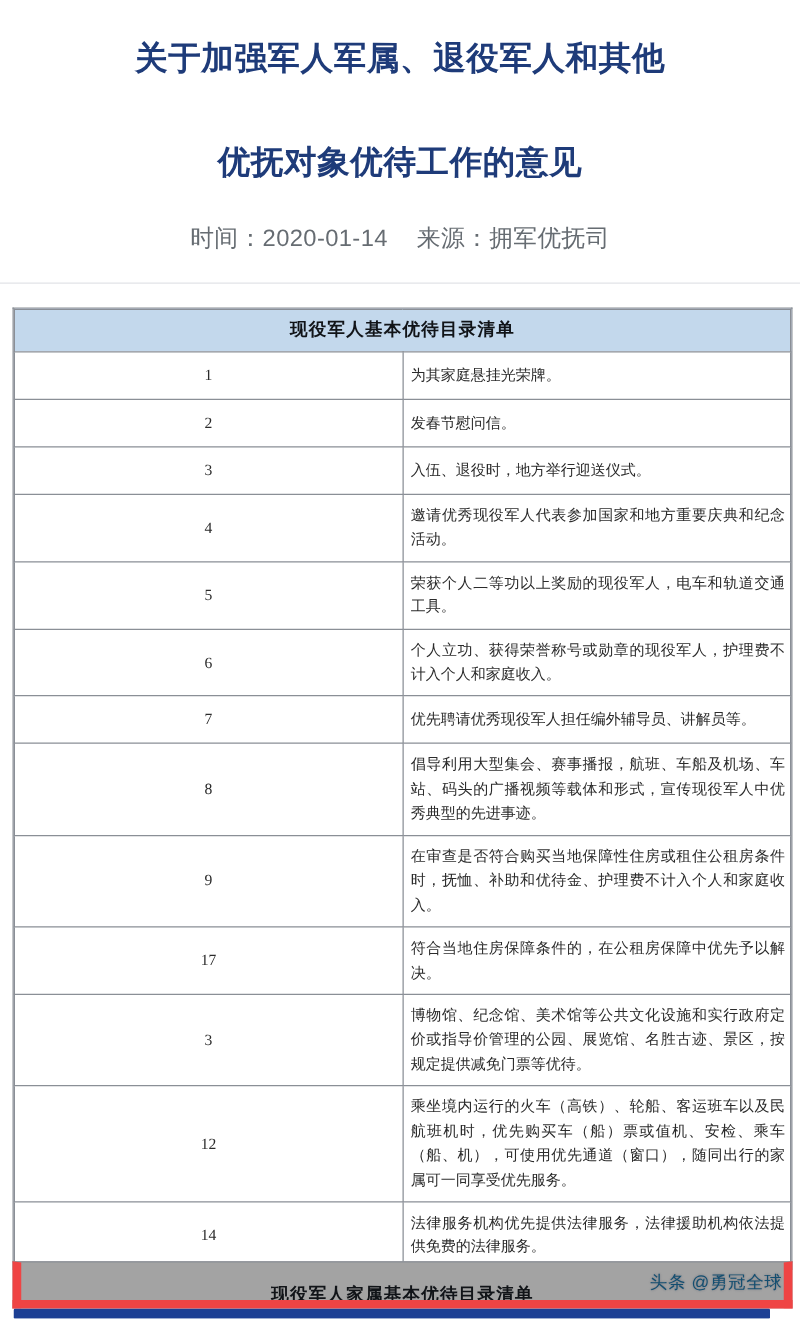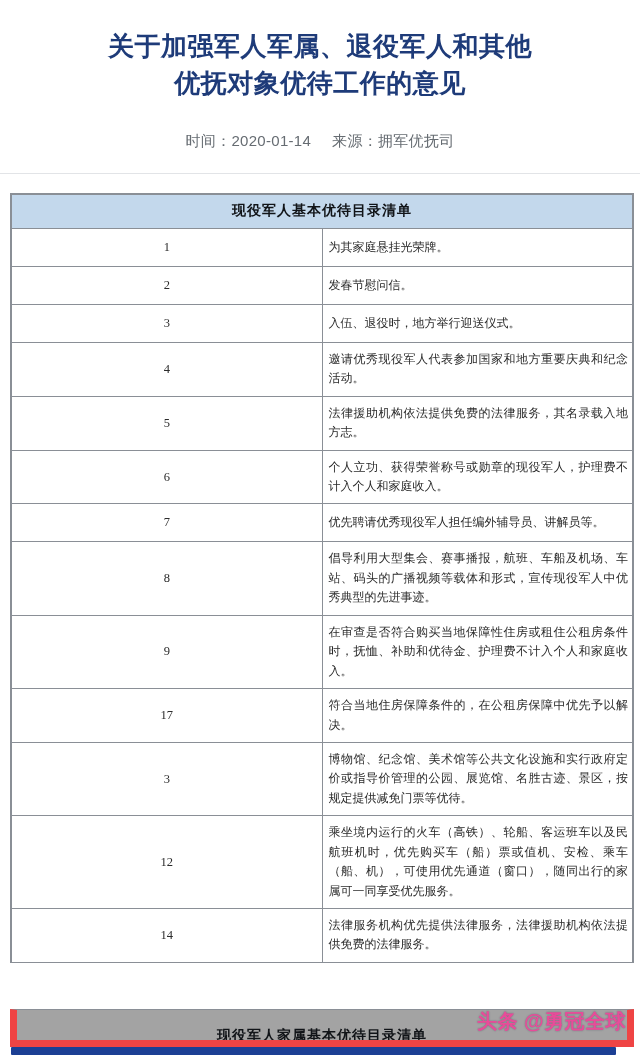--- a/index.html
+++ b/index.html
@@ -21,27 +21,27 @@
   
   .doc-title {
     color: #1e3b79;
     font-size: 26px;
     font-weight: 700;
     line-height: 1.42;
     text-align: center;
     letter-spacing: 0.5px;
     padding: 28px 18px 0 18px;
   }
-  .doc-title .line2 { display: block; }
+  .doc-title .line2 { display: block; margin-top: 46px; }
 
   .meta-line {
     margin-top: 30px;
     text-align: center;
     color: #666c72;
-    font-size: 15px;
+    font-size: 19px;
     letter-spacing: 0.3px;
   }
   .meta-line .meta-sep { display: inline-block; width: 12px; }
 
   .header-rule {
     margin: 22px 0 0 0;
     height: 1px;
     background: #e2e4e7;
     width: 100%;
   }
@@ -121,23 +121,23 @@
     font-weight: 700;
     color: #111418;
     letter-spacing: 1px;
   }
 
   
   .watermark {
     position: absolute;
     right: 14px;
     bottom: 20px;
-    font-size: 20px;
-    font-weight: 700;
-    color: #ec4899;
+    font-size: 14px;
+    font-weight: 400;
+    color: #0c4a6e;
     text-shadow: 0 0 2px rgba(60,70,90,0.55);
     letter-spacing: 0.5px;
     opacity: 0.95;
     white-space: nowrap;
   }
 
   
   .bottom-bar {
     position: absolute;
     left: 0;
@@ -192,21 +192,21 @@
           <tr class="r1">
             <td class="col-num">3</td>
             <td class="col-txt">入伍、退役时，地方举行迎送仪式。</td>
           </tr>
           <tr class="r1">
             <td class="col-num">4</td>
             <td class="col-txt">邀请优秀现役军人代表参加国家和地方重要庆典和纪念活动。</td>
           </tr>
           <tr class="r1">
             <td class="col-num">5</td>
-            <td class="col-txt">法律援助机构依法提供免费的法律服务，其名录载入地方志。</td>
+            <td class="col-txt">荣获个人二等功以上奖励的现役军人，电车和轨道交通工具。</td>
           </tr>
           <tr class="r1">
             <td class="col-num">6</td>
             <td class="col-txt">个人立功、获得荣誉称号或勋章的现役军人，护理费不计入个人和家庭收入。</td>
           </tr>
           <tr class="r1">
             <td class="col-num">7</td>
             <td class="col-txt">优先聘请优秀现役军人担任编外辅导员、讲解员等。</td>
           </tr>
           <tr class="r2">

